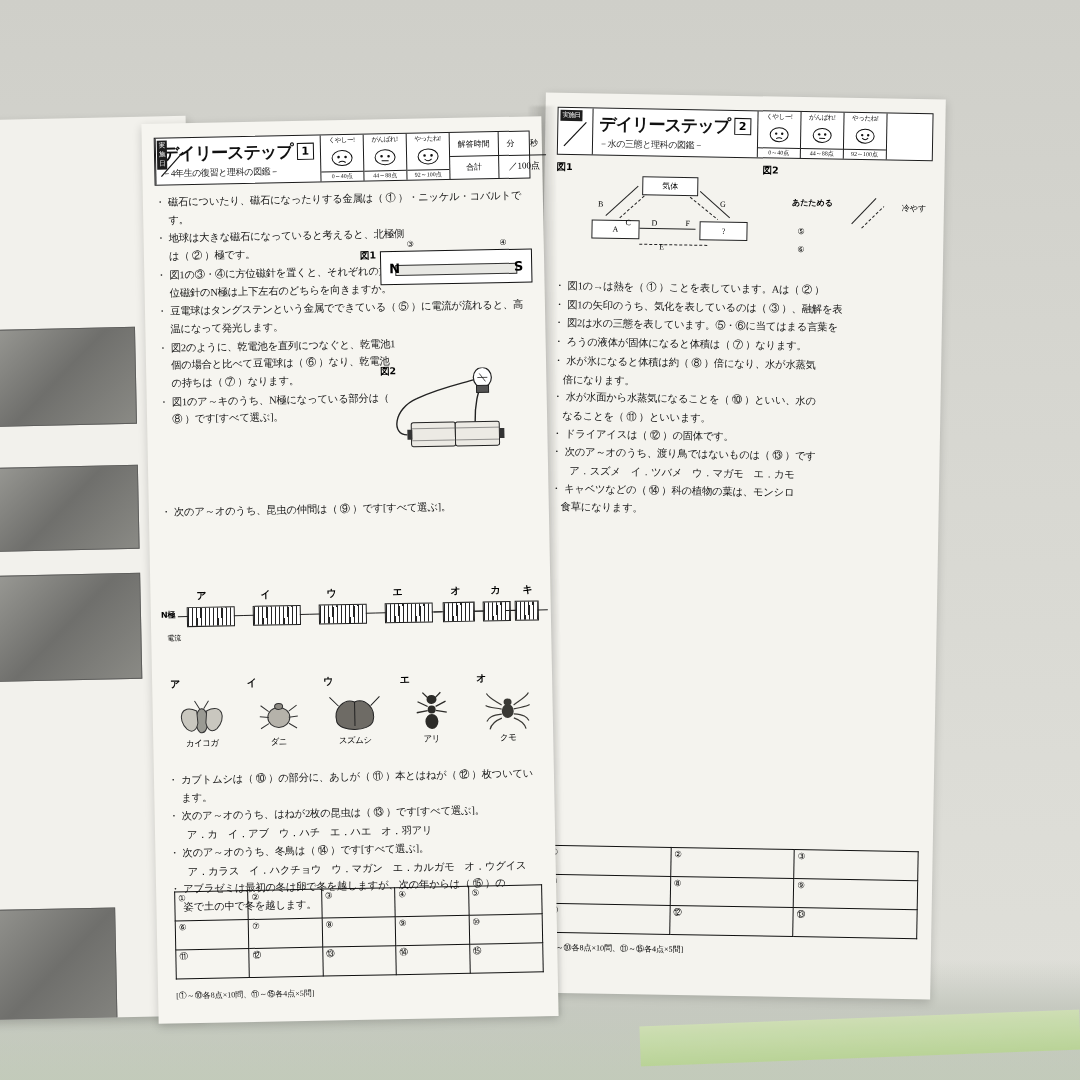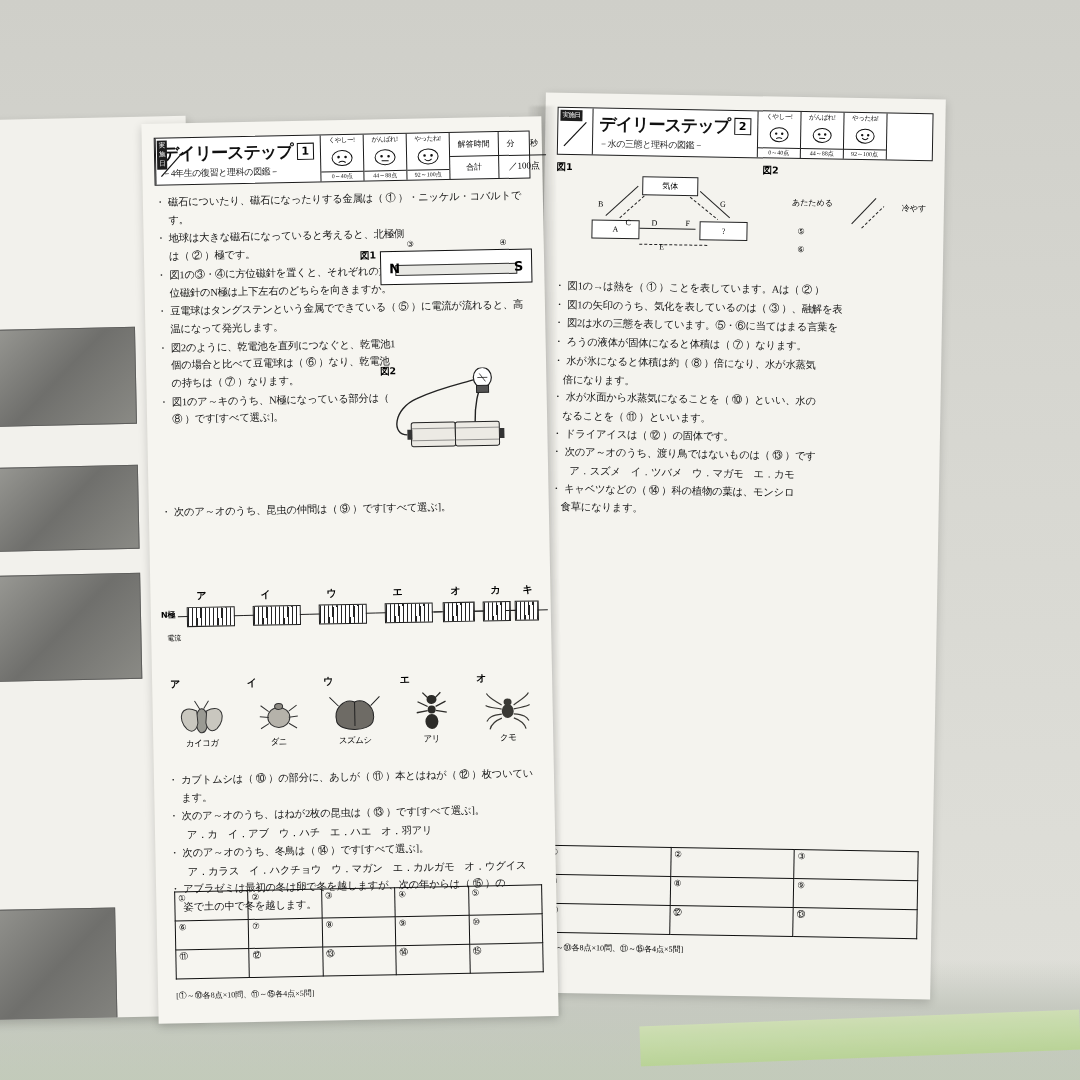--- a/index.html
+++ b/index.html
@@ -245,21 +245,21 @@
           </svg>
           <span style="position:absolute;left:8px;top:24px;font-size:8px;">B</span>
           <span style="position:absolute;left:36px;top:42px;font-size:8px;">C</span>
           <span style="position:absolute;left:62px;top:42px;font-size:8px;">D</span>
           <span style="position:absolute;left:70px;top:66px;font-size:8px;">E</span>
           <span style="position:absolute;left:96px;top:42px;font-size:8px;">F</span>
           <span style="position:absolute;left:130px;top:22px;font-size:8px;">G</span>
         </div>
 
         <div style="position:absolute;left:236px;top:14px;width:150px;height:80px;">
-          <span style="position:absolute;left:0;top:18px;font-size:8px;">あたためる</span>
+          <span style="position:absolute;left:0;top:18px;font-size:8px;font-weight:bold;">あたためる</span>
           <span style="position:absolute;left:110px;top:22px;font-size:8px;">冷やす</span>
           <svg width="120" height="60" style="position:absolute;left:54px;top:10px;">
             <line x1="6" y1="34" x2="30" y2="8" stroke="#222" stroke-width="1"></line>
             <line x1="16" y1="38" x2="38" y2="16" stroke="#222" stroke-width="1" stroke-dasharray="3 2"></line>
           </svg>
           <span style="position:absolute;left:6px;top:48px;font-size:8px;">⑤</span>
           <span style="position:absolute;left:6px;top:66px;font-size:8px;">⑥</span>
         </div>
       </div>
 

